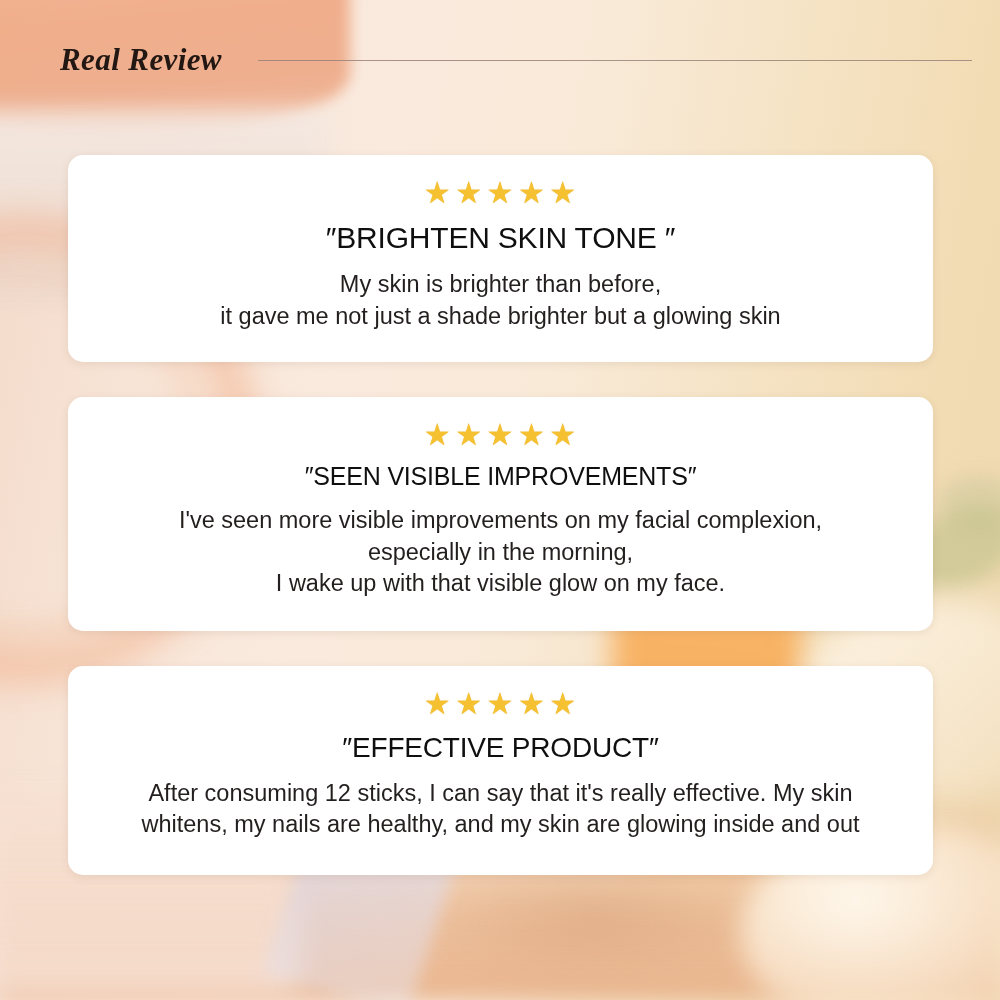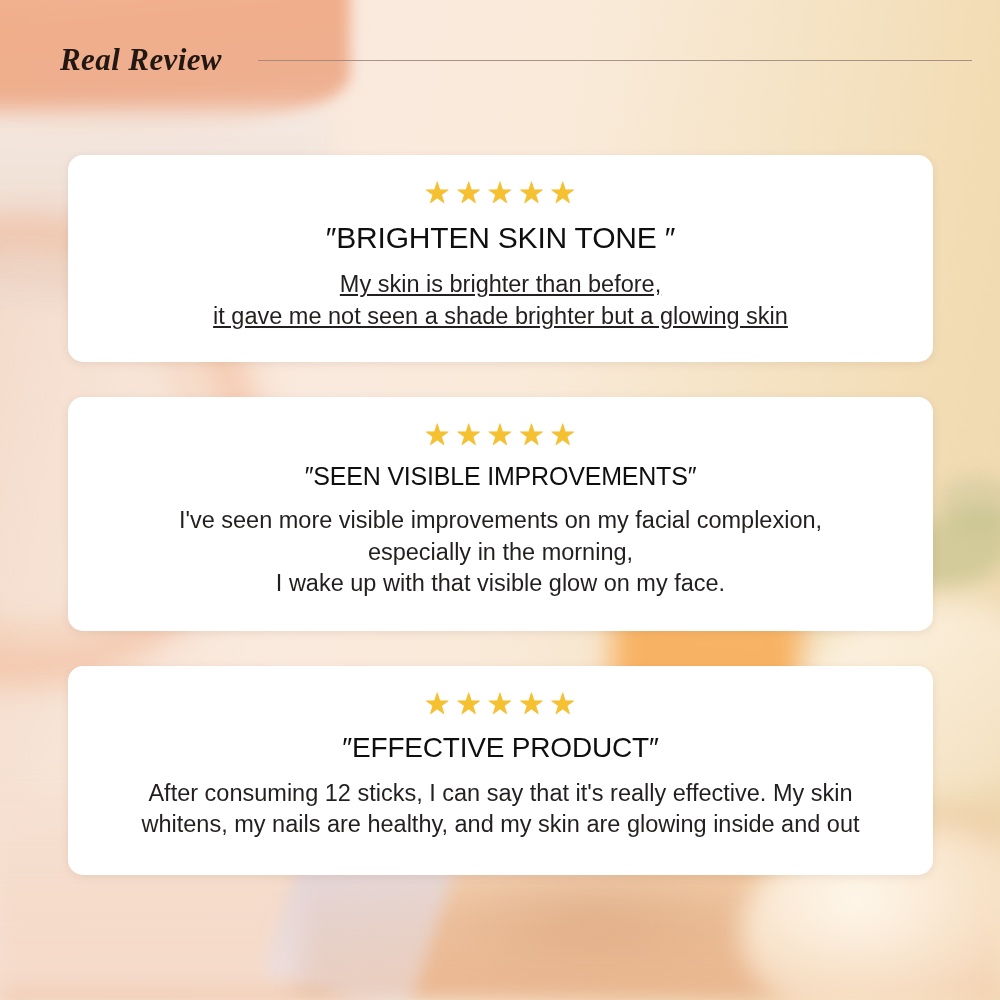--- a/index.html
+++ b/index.html
@@ -241,21 +241,21 @@
     font-size:23.5px;
     font-weight:400;
     color:#231f1e;
     line-height:1.33;
   }
   .card-body .line { display:block; white-space:nowrap; }
 
   
   #card-1 { padding-top:23px; padding-bottom:30px; }
   #card-1 .card-title { font-size:30px; }
-  #card-1 .card-body  { font-size:23.5px;text-decoration:underline; }
+  #card-1 .card-body  { font-size:23.5px; }
 
   #card-2 { padding-top:23px; padding-bottom:32px; }
   #card-2 .card-title { font-size:25px; }
   #card-2 .card-body  { font-size:23.5px; }
 
   #card-3 { padding-top:23px; padding-bottom:34px; }
   #card-3 .card-title { font-size:28px; }
   #card-3 .card-body  { font-size:23.5px; }
 </style>
 </head>
@@ -290,21 +290,21 @@
       <div class="stars">
         <span class="star">★</span>
         <span class="star">★</span>
         <span class="star">★</span>
         <span class="star">★</span>
         <span class="star">★</span>
       </div>
       <div class="card-title">″BRIGHTEN SKIN TONE ″</div>
       <div class="card-body">
         <span class="line">My skin is brighter than before,</span>
-        <span class="line">it gave me not seen a shade brighter but a glowing skin</span>
+        <span class="line">it gave me not just a shade brighter but a glowing skin</span>
       </div>
     </div>
 
     <div class="card" id="card-2">
       <div class="stars">
         <span class="star">★</span>
         <span class="star">★</span>
         <span class="star">★</span>
         <span class="star">★</span>
         <span class="star">★</span>

